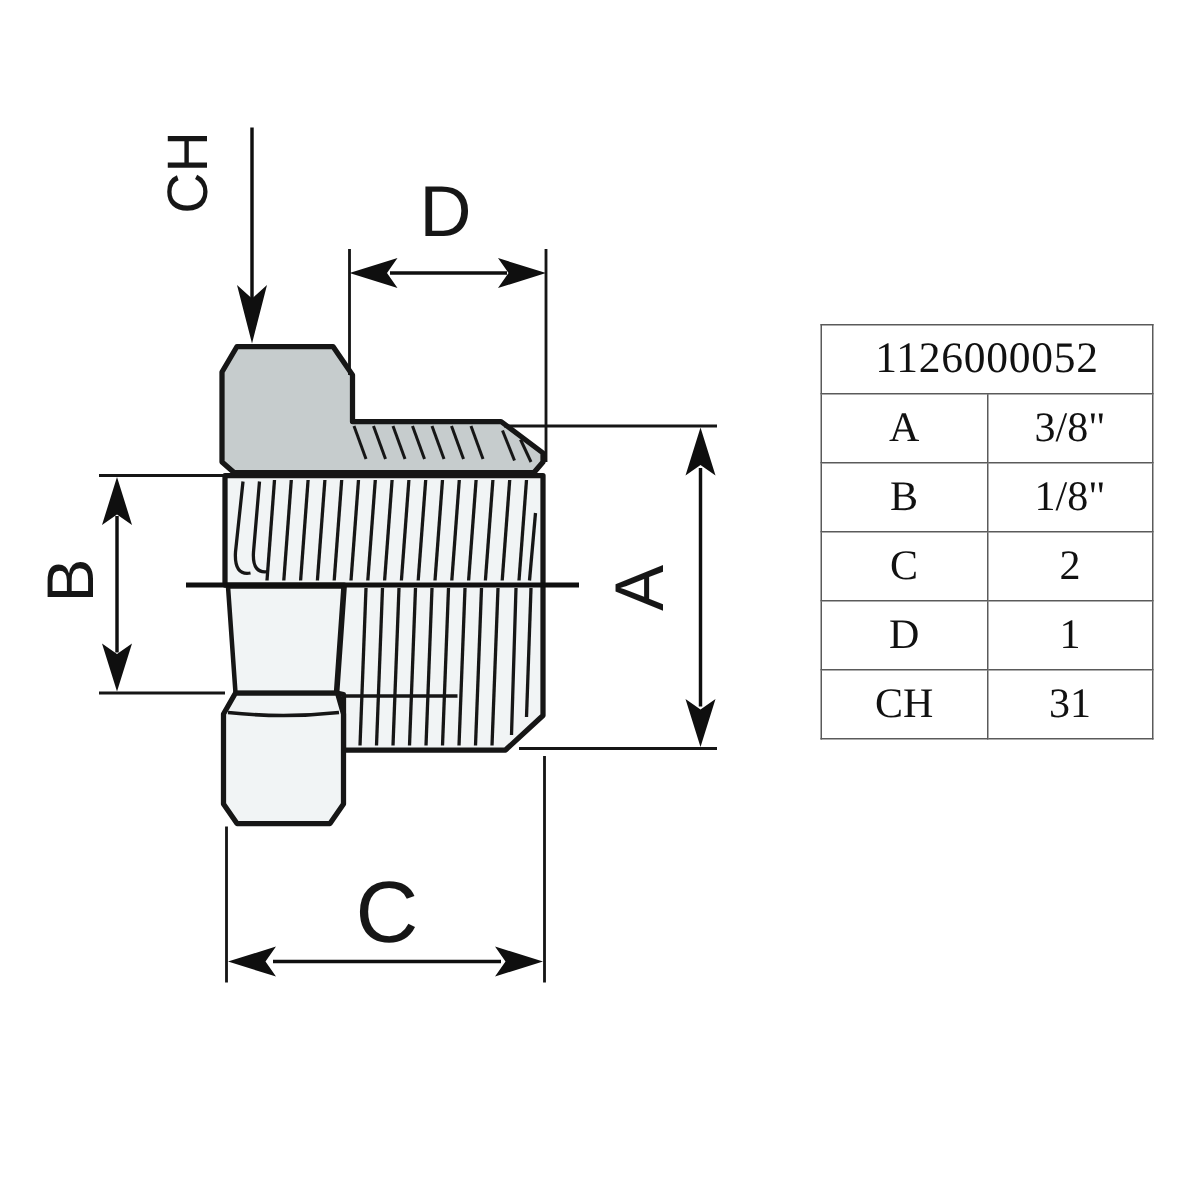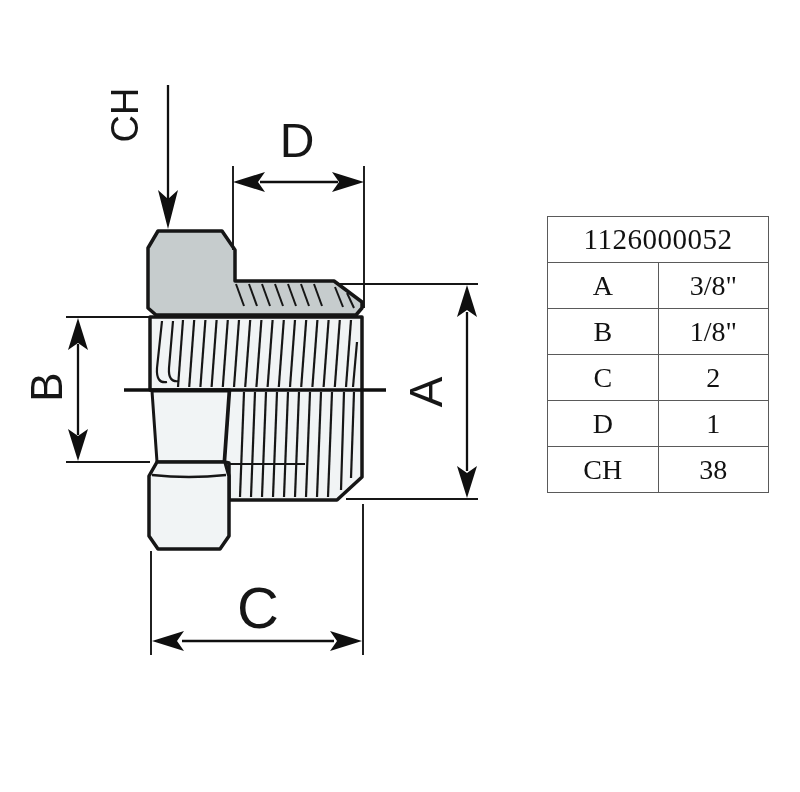--- a/index.html
+++ b/index.html
@@ -154,17 +154,17 @@
     <tr>
       <td>C</td>
       <td>2</td>
     </tr>
     <tr>
       <td>D</td>
       <td>1</td>
     </tr>
     <tr>
       <td>CH</td>
-      <td>38</td>
+      <td>31</td>
     </tr>
   </tbody>
     </table>
 </div>
 
 </body></html>

